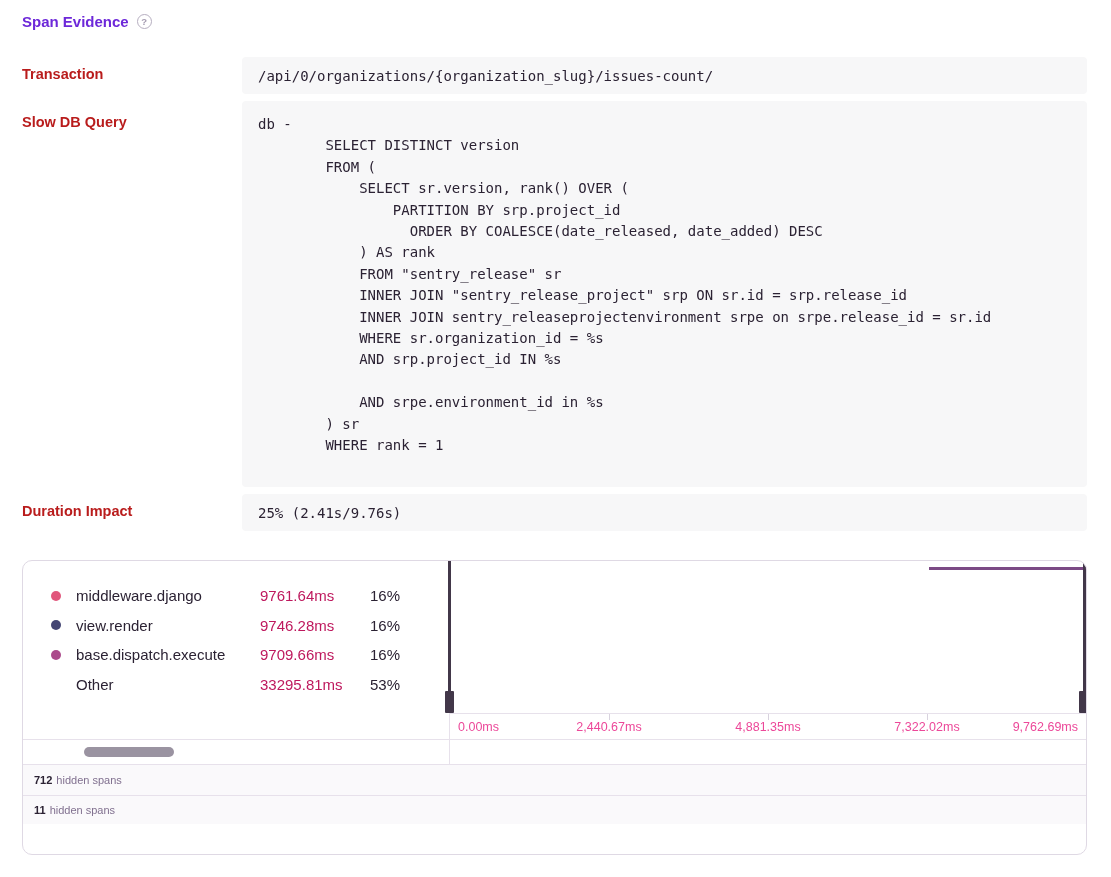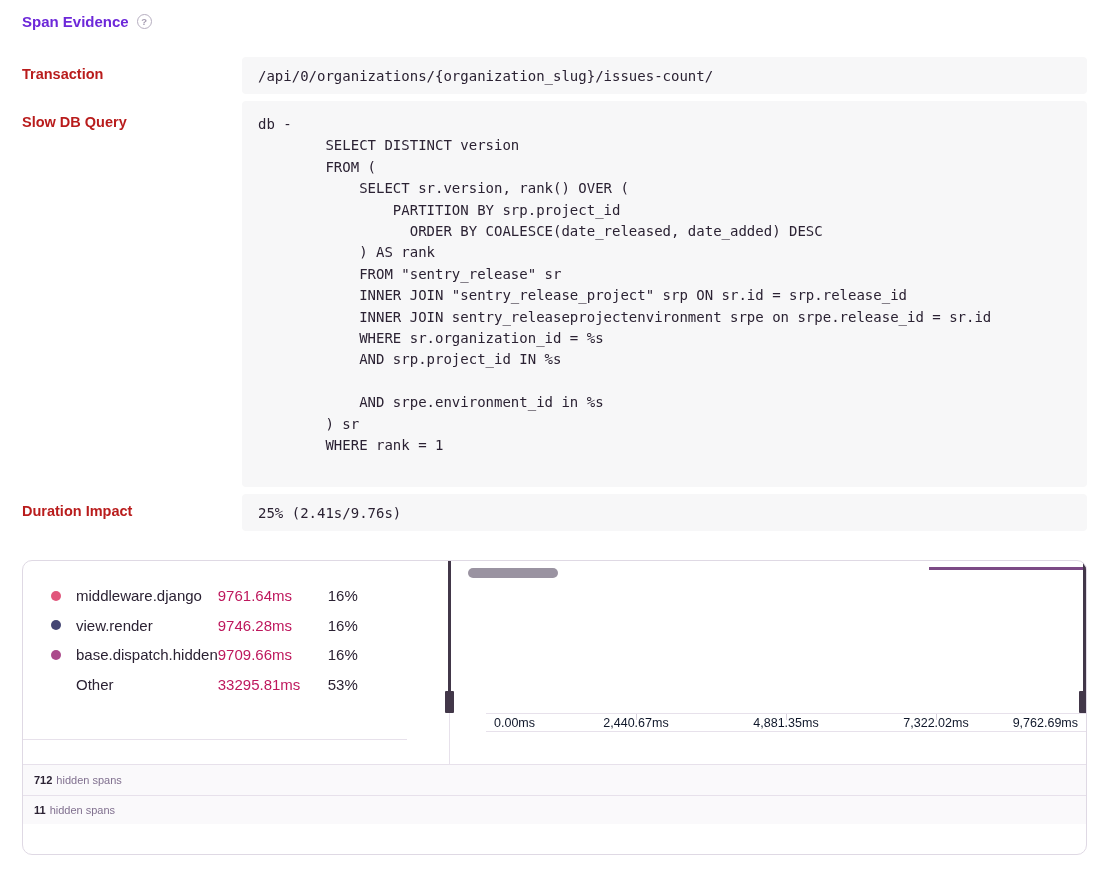--- a/index.html
+++ b/index.html
@@ -19,40 +19,40 @@
   .vbox { position:absolute; left:242px; width:845px; background:#f7f7f8; border-radius:4px;
           font-family:"DejaVu Sans Mono","Liberation Mono",monospace; font-size:14px; color:#2b2233; }
   .vbox.single { height:37px; display:flex; align-items:center; padding:0 16px; }
   .vbox.sql { padding:13px 16px 30px; }
   .vbox.sql pre { font-family:inherit; font-size:inherit; line-height:21.4px; white-space:pre; overflow:hidden; }
 
   
   .panel { position:absolute; left:22px; top:560px; width:1065px; height:295px;
            border:1px solid #dfd9e4; border-radius:10px; overflow:hidden; background:#fff; }
   .upper { display:flex; height:204px; border-bottom:1px solid #e7e1eb; }
-  .legend-col { width:427px; border-right:1px solid #e7e1eb; display:flex; flex-direction:row; flex:none; }
+  .legend-col { width:427px; border-right:1px solid #e7e1eb; display:flex; flex-direction:column; flex:none; }
   .legend { height:179px; border-bottom:1px solid #e7e1eb; padding:20px 24px 0 28px; }
   .lrow { display:flex; align-items:center; height:29.5px; font-size:15px; }
   .ldot { width:10px; height:10px; border-radius:50%; margin-right:15px; flex:none; background:transparent; }
   .lname { flex:1; color:#2b2233; white-space:nowrap; overflow:hidden; }
   .lval { width:110px; text-align:left; color:#be185d; }
   .lpct { width:55px; text-align:left; color:#2b2233; font-weight:400; }
   .scroll-left { height:24px; position:relative; }
   .thumb { position:absolute; left:61px; top:7px; width:90px; height:10px; border-radius:5px; background:#9a93a1; cursor:grab; }
 
   .minimap-col { flex:1; display:flex; flex-direction:column; }
   .minimap { height:152px; position:relative; overflow:visible; }
   .h-line { position:absolute; top:0; width:3px; height:130px; }
   .h-block { position:absolute; top:130px; width:9px; height:22px; border-radius:1px; cursor:ew-resize; }
   .hl-left .h-line { left:-2px; } .hl-left .h-block { left:-5px; }
   .hl-right .h-line { right:0; } .hl-right .h-block { right:-2px; }
   .mspan { position:absolute; top:6px; left:479px; right:0; height:3px; }
 
-  .axis { height:19px; border-top:1px solid #e7e1eb; border-bottom:1px solid #e7e1eb; position:relative;
-          font-size:12.5px; color:#0f172a;margin-left:36px; }
+  .axis { height:27px; border-top:1px solid #e7e1eb; border-bottom:1px solid #e7e1eb; position:relative;
+          font-size:12.5px; color:#ec4899; }
   .tick { position:absolute; top:0; width:1px; height:6px; background:#d8d2de; }
   .axlab { position:absolute; top:50%; transform:translateY(-50%); white-space:nowrap; }
   .axlab.mid { transform:translate(-50%,-50%); }
   .scroll-right { height:24px; }
 
   .row-hidden { height:31px; background:#faf9fb; border-bottom:1px solid #e7e1eb;
                 font-size:11px; color:#80708f; display:flex; align-items:center; padding-left:11px; }
   .row-hidden b { color:#2b2233; font-weight:700; margin-right:4px; }
   .row-hidden.last { height:28px; border-bottom:none; }
 
@@ -117,21 +117,21 @@
             <span class="lpct">16%</span>
           </div>
           <div class="lrow">
             <span class="ldot" style="background: rgb(68, 70, 116);"></span>
             <span class="lname">view.render</span>
             <span class="lval">9746.28ms</span>
             <span class="lpct">16%</span>
           </div>
           <div class="lrow">
             <span class="ldot" style="background: rgb(171, 74, 139);"></span>
-            <span class="lname">base.dispatch.hidden</span>
+            <span class="lname">base.dispatch.execute</span>
             <span class="lval">9709.66ms</span>
             <span class="lpct">16%</span>
           </div>
           <div class="lrow">
             <span class="ldot"></span>
             <span class="lname">Other</span>
             <span class="lval">33295.81ms</span>
             <span class="lpct">53%</span>
           </div>
         </div>

